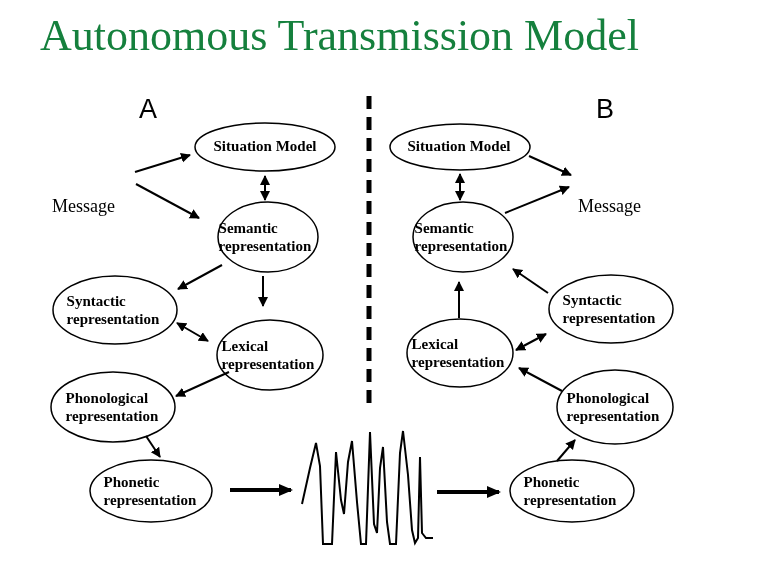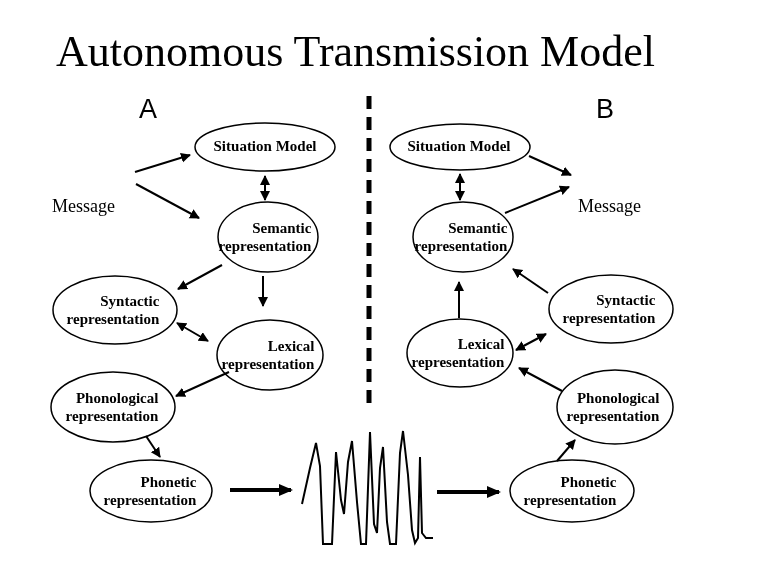--- a/index.html
+++ b/index.html
@@ -1,36 +1,36 @@
 <!DOCTYPE html>
 <html><head>
 <meta charset="utf-8">
 <style>
   html, body { margin:0; padding:0; background:#ffffff; }
   .slide {
     position:relative; width:768px; height:576px; background:#ffffff;
     overflow:hidden; font-family:"Liberation Serif", serif; color:#000;
   }
   .slide-title {
-    position:absolute; left:40px; top:12px; margin:16px;
+    position:absolute; left:40px; top:12px; margin:0;
     font-family:"Liberation Serif", serif; font-weight:normal;
-    font-size:44px; line-height:1.1; color:#000000; white-space:nowrap;
+    font-size:44px; line-height:1.1; color:#15803d; white-space:nowrap;
   }
   svg.diagram { position:absolute; left:0; top:0; }
   .side-label {
     position:absolute; transform:translate(-50%,-50%);
     font-family:"Liberation Sans", sans-serif; font-size:27px; line-height:1;
   }
   .message-label {
     position:absolute; font-size:18px; line-height:22px; white-space:nowrap;margin-top:28px;
   }
   .node-label {
     position:absolute; transform:translate(-50%,-50%);
     font-weight:bold; font-size:15px; line-height:18px;
-    text-align:right; white-space:nowrap;
+    text-align:left; white-space:nowrap;
   }
   .node-label span { display:block; }
   .node-label.single { text-align:center; }
 </style>
 </head>
 <body>
 
 <div class="slide">
 
   <h1 class="slide-title">Autonomous Transmission Model</h1>

